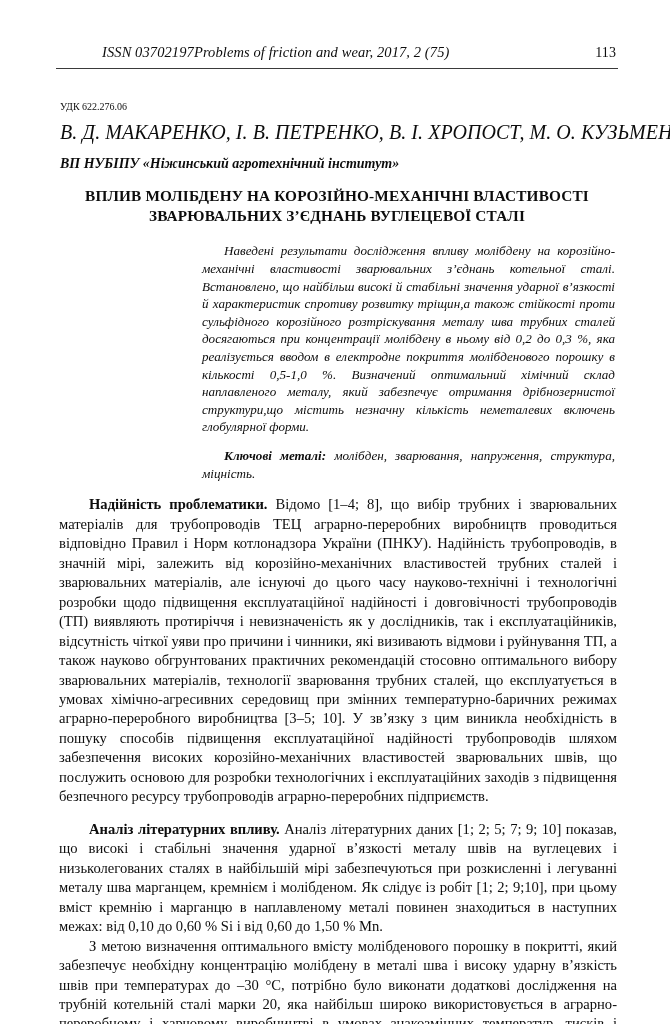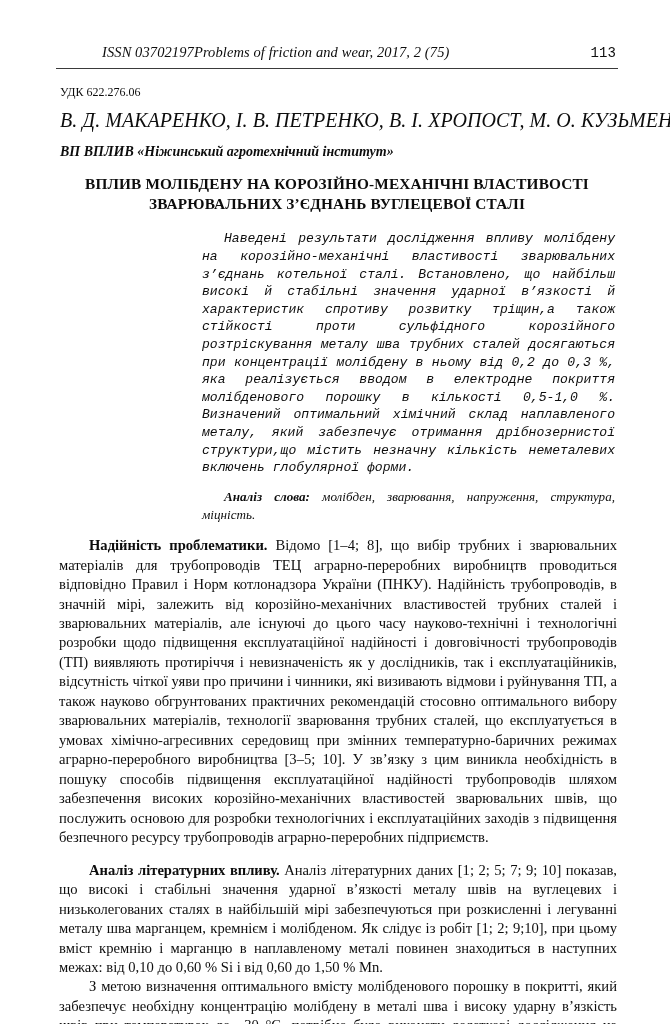--- a/index.html
+++ b/index.html
@@ -36,33 +36,32 @@
     white-space: nowrap;
   }
   .runhead .journal {
     font-style: italic;
     white-space: nowrap;
   }
   .runhead .pageno {
     margin-left: auto;
     font-style: normal;
     font-size: 14px;
-    font-family: Liberation Mono, monospace;
   }
   .rule {
     height: 1px;
     background: #3a3a3a;
     margin: 7px 0 0 0;
     width: 100%;
   }
 
   
   .udc {
-    font-size: 12px;
-    margin-top: 16px;
+    font-size: 10px;
+    margin-top: 32px;
     padding-left: 4px;
   }
   .authors {
     font-size: 20px;
     font-style: italic;
     margin-top: 9px;
     padding-left: 4px;
     letter-spacing: 0.05px;
     white-space: nowrap;
   }
@@ -86,21 +85,20 @@
 
   
   .abstract {
     margin: 16px 3px 0 146px;
     font-size: 13.1px;
     font-style: italic;
     line-height: 1.345;
     text-align: justify;
     text-indent: 22px;
     hyphens: manual;
-    font-family: Liberation Mono, monospace;
   }
   .keywords {
     margin: 11px 3px 0 146px;
     font-size: 13.1px;
     font-style: italic;
     line-height: 1.345;
     text-align: justify;
     text-indent: 22px;
   }
   .keywords b {
@@ -133,28 +131,28 @@
     <span class="issn">ISSN 03702197</span>
     <span class="journal">Problems of friction and wear, 2017, 2 (75)</span>
     <span class="pageno">113</span>
   </div>
   <div class="rule"></div>
 
   <div class="udc">УДК 622.276.06</div>
 
   <div class="authors">В. Д. МАКАРЕНКО, І. В. ПЕТРЕНКО, В. І. ХРОПОСТ, М. О. КУЗЬМЕНКО</div>
 
-  <div class="affiliation">ВП ВПЛИВ «Ніжинський агротехнічний інститут»</div>
+  <div class="affiliation">ВП НУБІПУ «Ніжинський агротехнічний інститут»</div>
 
   <h1 class="title">ВПЛИВ МОЛІБДЕНУ НА КОРОЗІЙНО-МЕХАНІЧНІ ВЛАСТИВОСТІ ЗВАРЮВАЛЬНИХ З’ЄДНАНЬ ВУГЛЕЦЕВОЇ СТАЛІ</h1>
 
   <div class="abstract">Наведені результати дослідження впливу молібдену на корозійно-механічні властивості зварювальних з’єднань котельної сталі. Встановлено, що найбільш високі й стабільні значення ударної в’язкості й характеристик спротиву розвитку тріщин,а також стійкості проти сульфідного корозійного розтріскування металу шва трубних сталей досягаються при концентрації молібдену в ньому від 0,2 до 0,3 %, яка реалізується вводом в електродне покриття молібденового порошку в кількості 0,5-1,0 %. Визначений оптимальний хімічний склад наплавленого металу, який забезпечує отримання дрібнозернистої структури,що містить незначну кількість неметалевих включень глобулярної форми.</div>
 
   <div class="keywords">
-    <b>Аналіз слова:</b>
+    <b>Ключові металі:</b>
     <span>молібден, зварювання, напруження, структура, міцність.</span>
   </div>
 
   <div class="body-par">
     <b>Надійність проблематики.</b>
     <span>Відомо [1–4; 8], що вибір трубних і зварювальних матеріалів для трубопроводів ТЕЦ аграрно-переробних виробництв проводиться відповідно Правил і Норм котлонадзора України (ПНКУ). Надійність трубопроводів, в значній мірі, залежить від корозійно-механічних властивостей трубних сталей і зварювальних матеріалів, але існуючі до цього часу науково-технічні і технологічні розробки щодо підвищення експлуатаційної надійності і довговічності трубопроводів (ТП) виявляють протиріччя і невизначеність як у дослідників, так і експлуатаційників, відсутність чіткої уяви про причини і чинники, які визивають відмови і руйнування ТП, а також науково обгрунтованих практичних рекомендацій стосовно оптимального вибору зварювальних матеріалів, технології зварювання трубних сталей, що експлуатується в умовах хімічно-агресивних середовищ при змінних температурно-баричних режимах аграрно-переробного виробництва [3–5; 10]. У зв’язку з цим виникла необхідність в пошуку способів підвищення експлуатаційної надійності трубопроводів шляхом забезпечення високих корозійно-механічних властивостей зварювальних швів, що послужить основою для розробки технологічних і експлуатаційних заходів з підвищення безпечного ресурсу трубопроводів аграрно-переробних підприємств.</span>
   </div>
 
   <div class="body-par">
     <b>Аналіз літературних впливу.</b>

